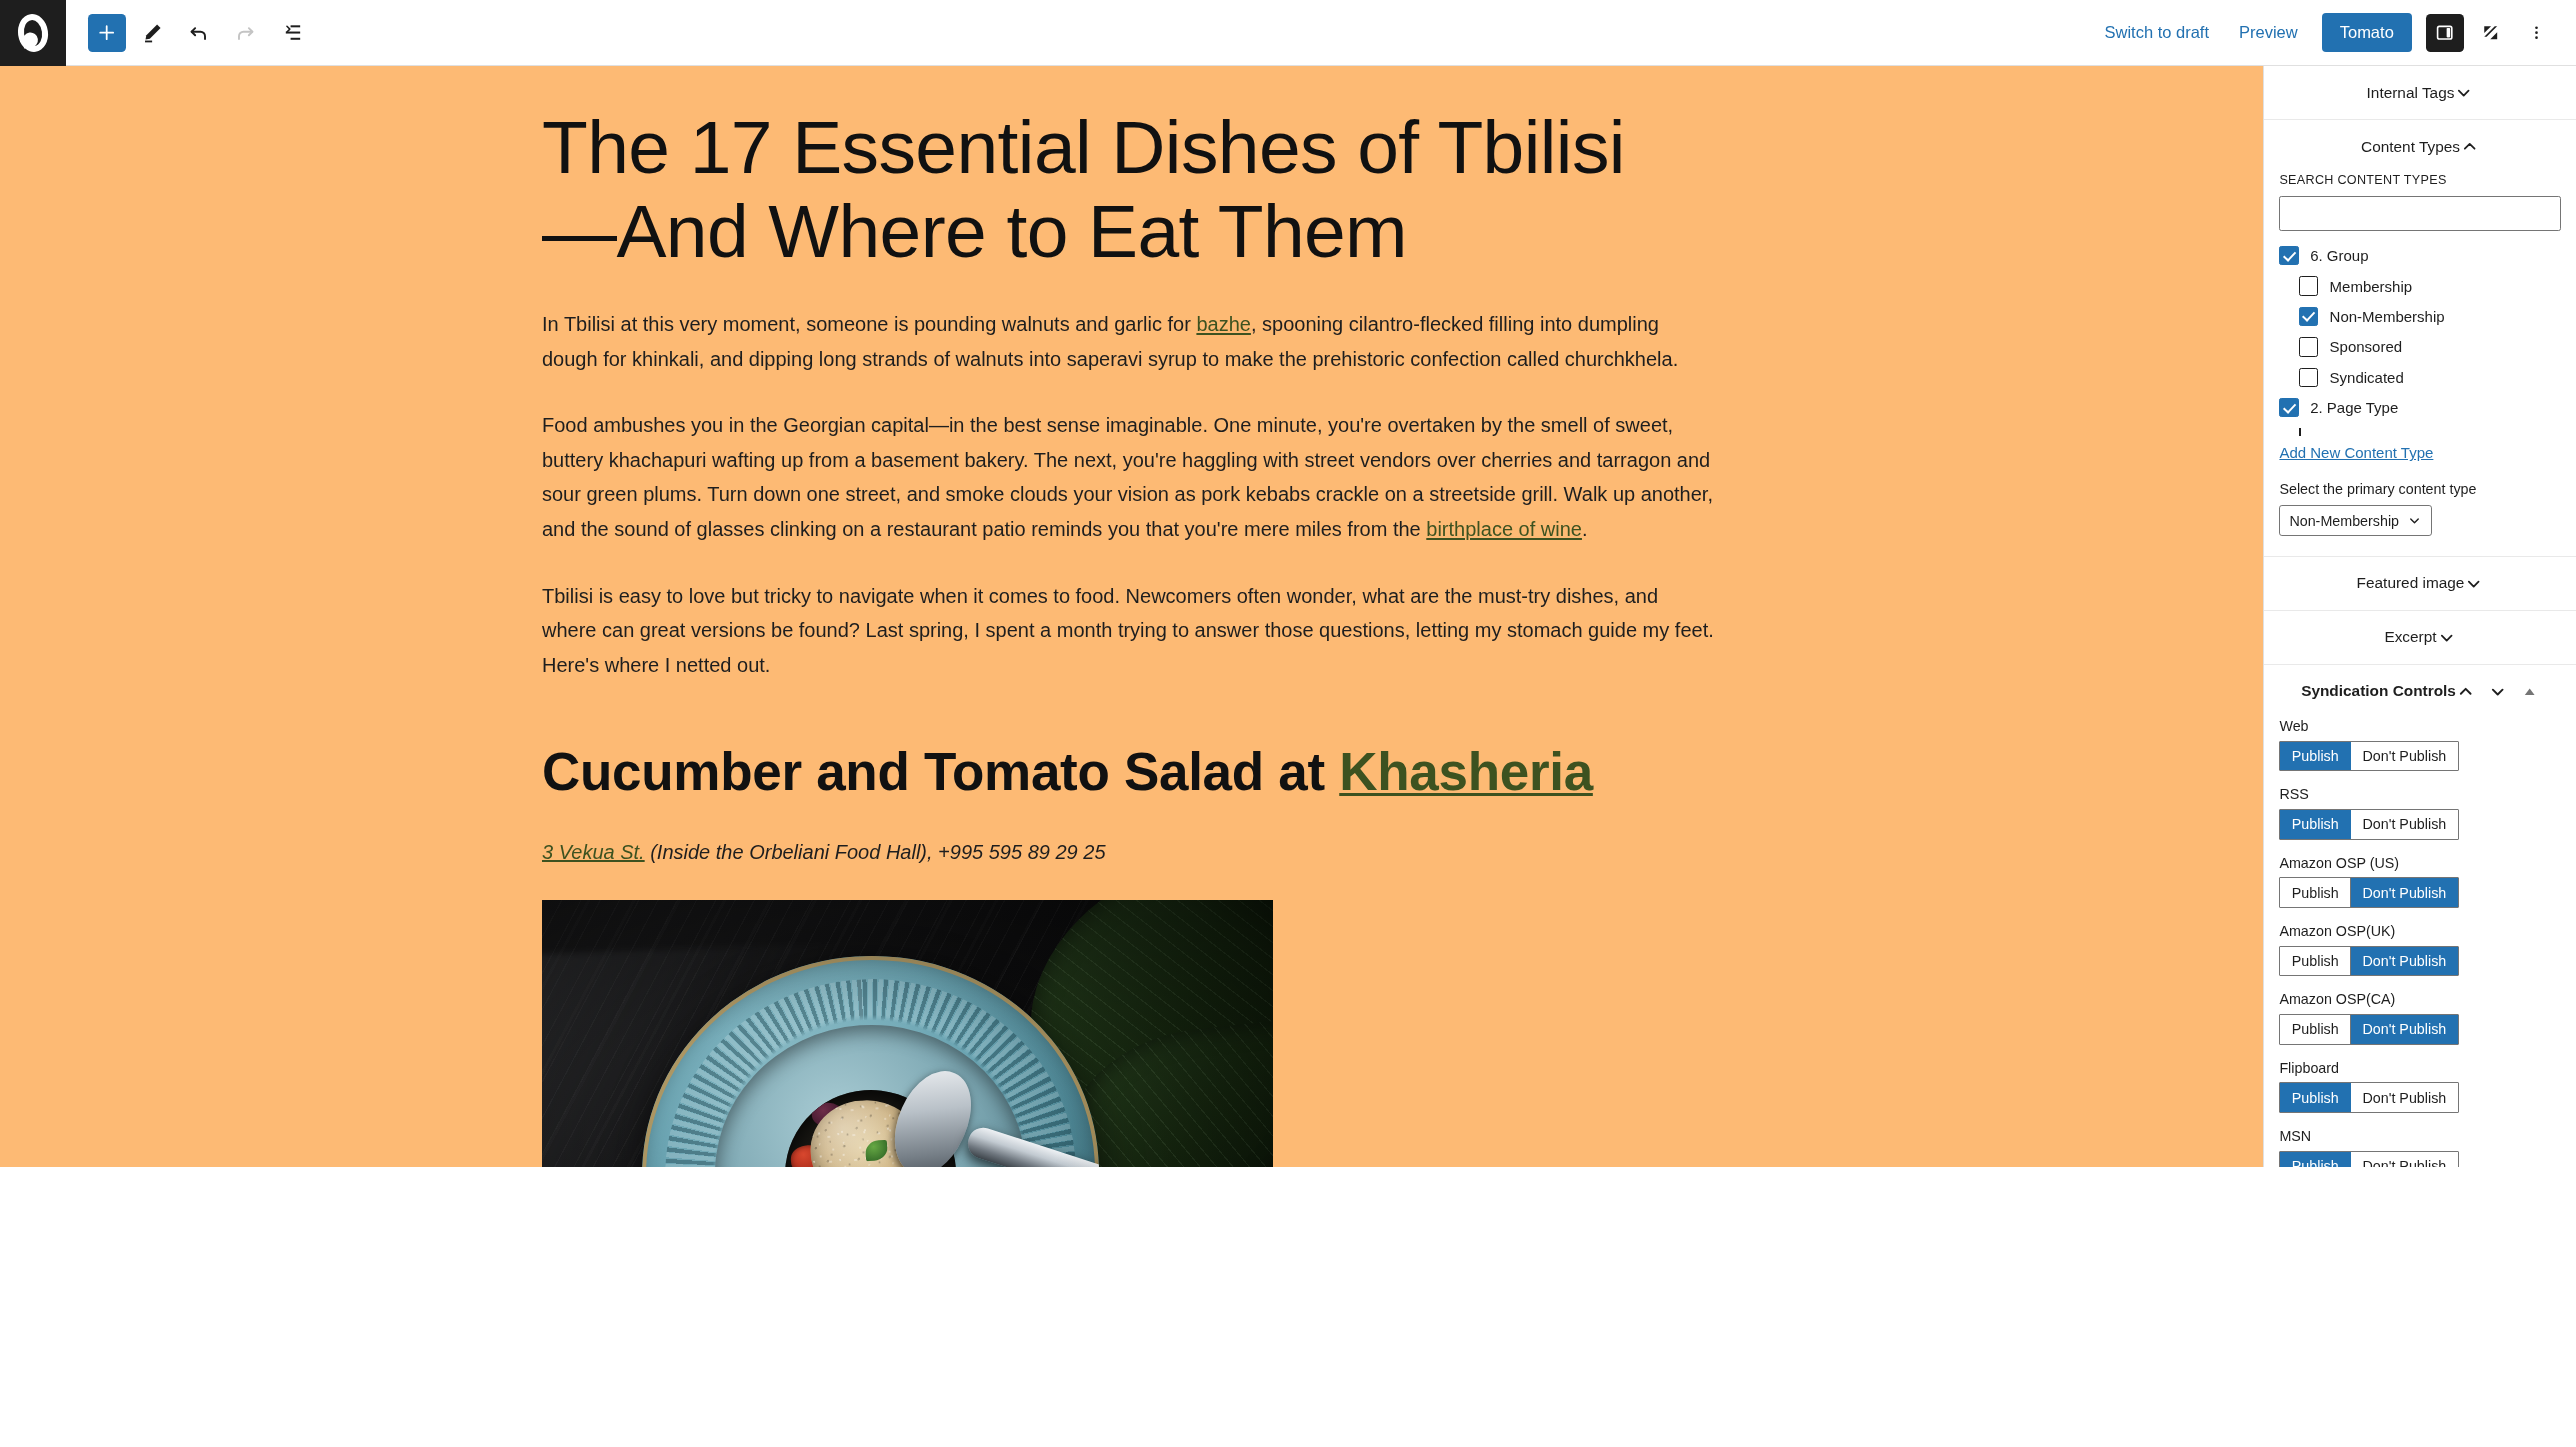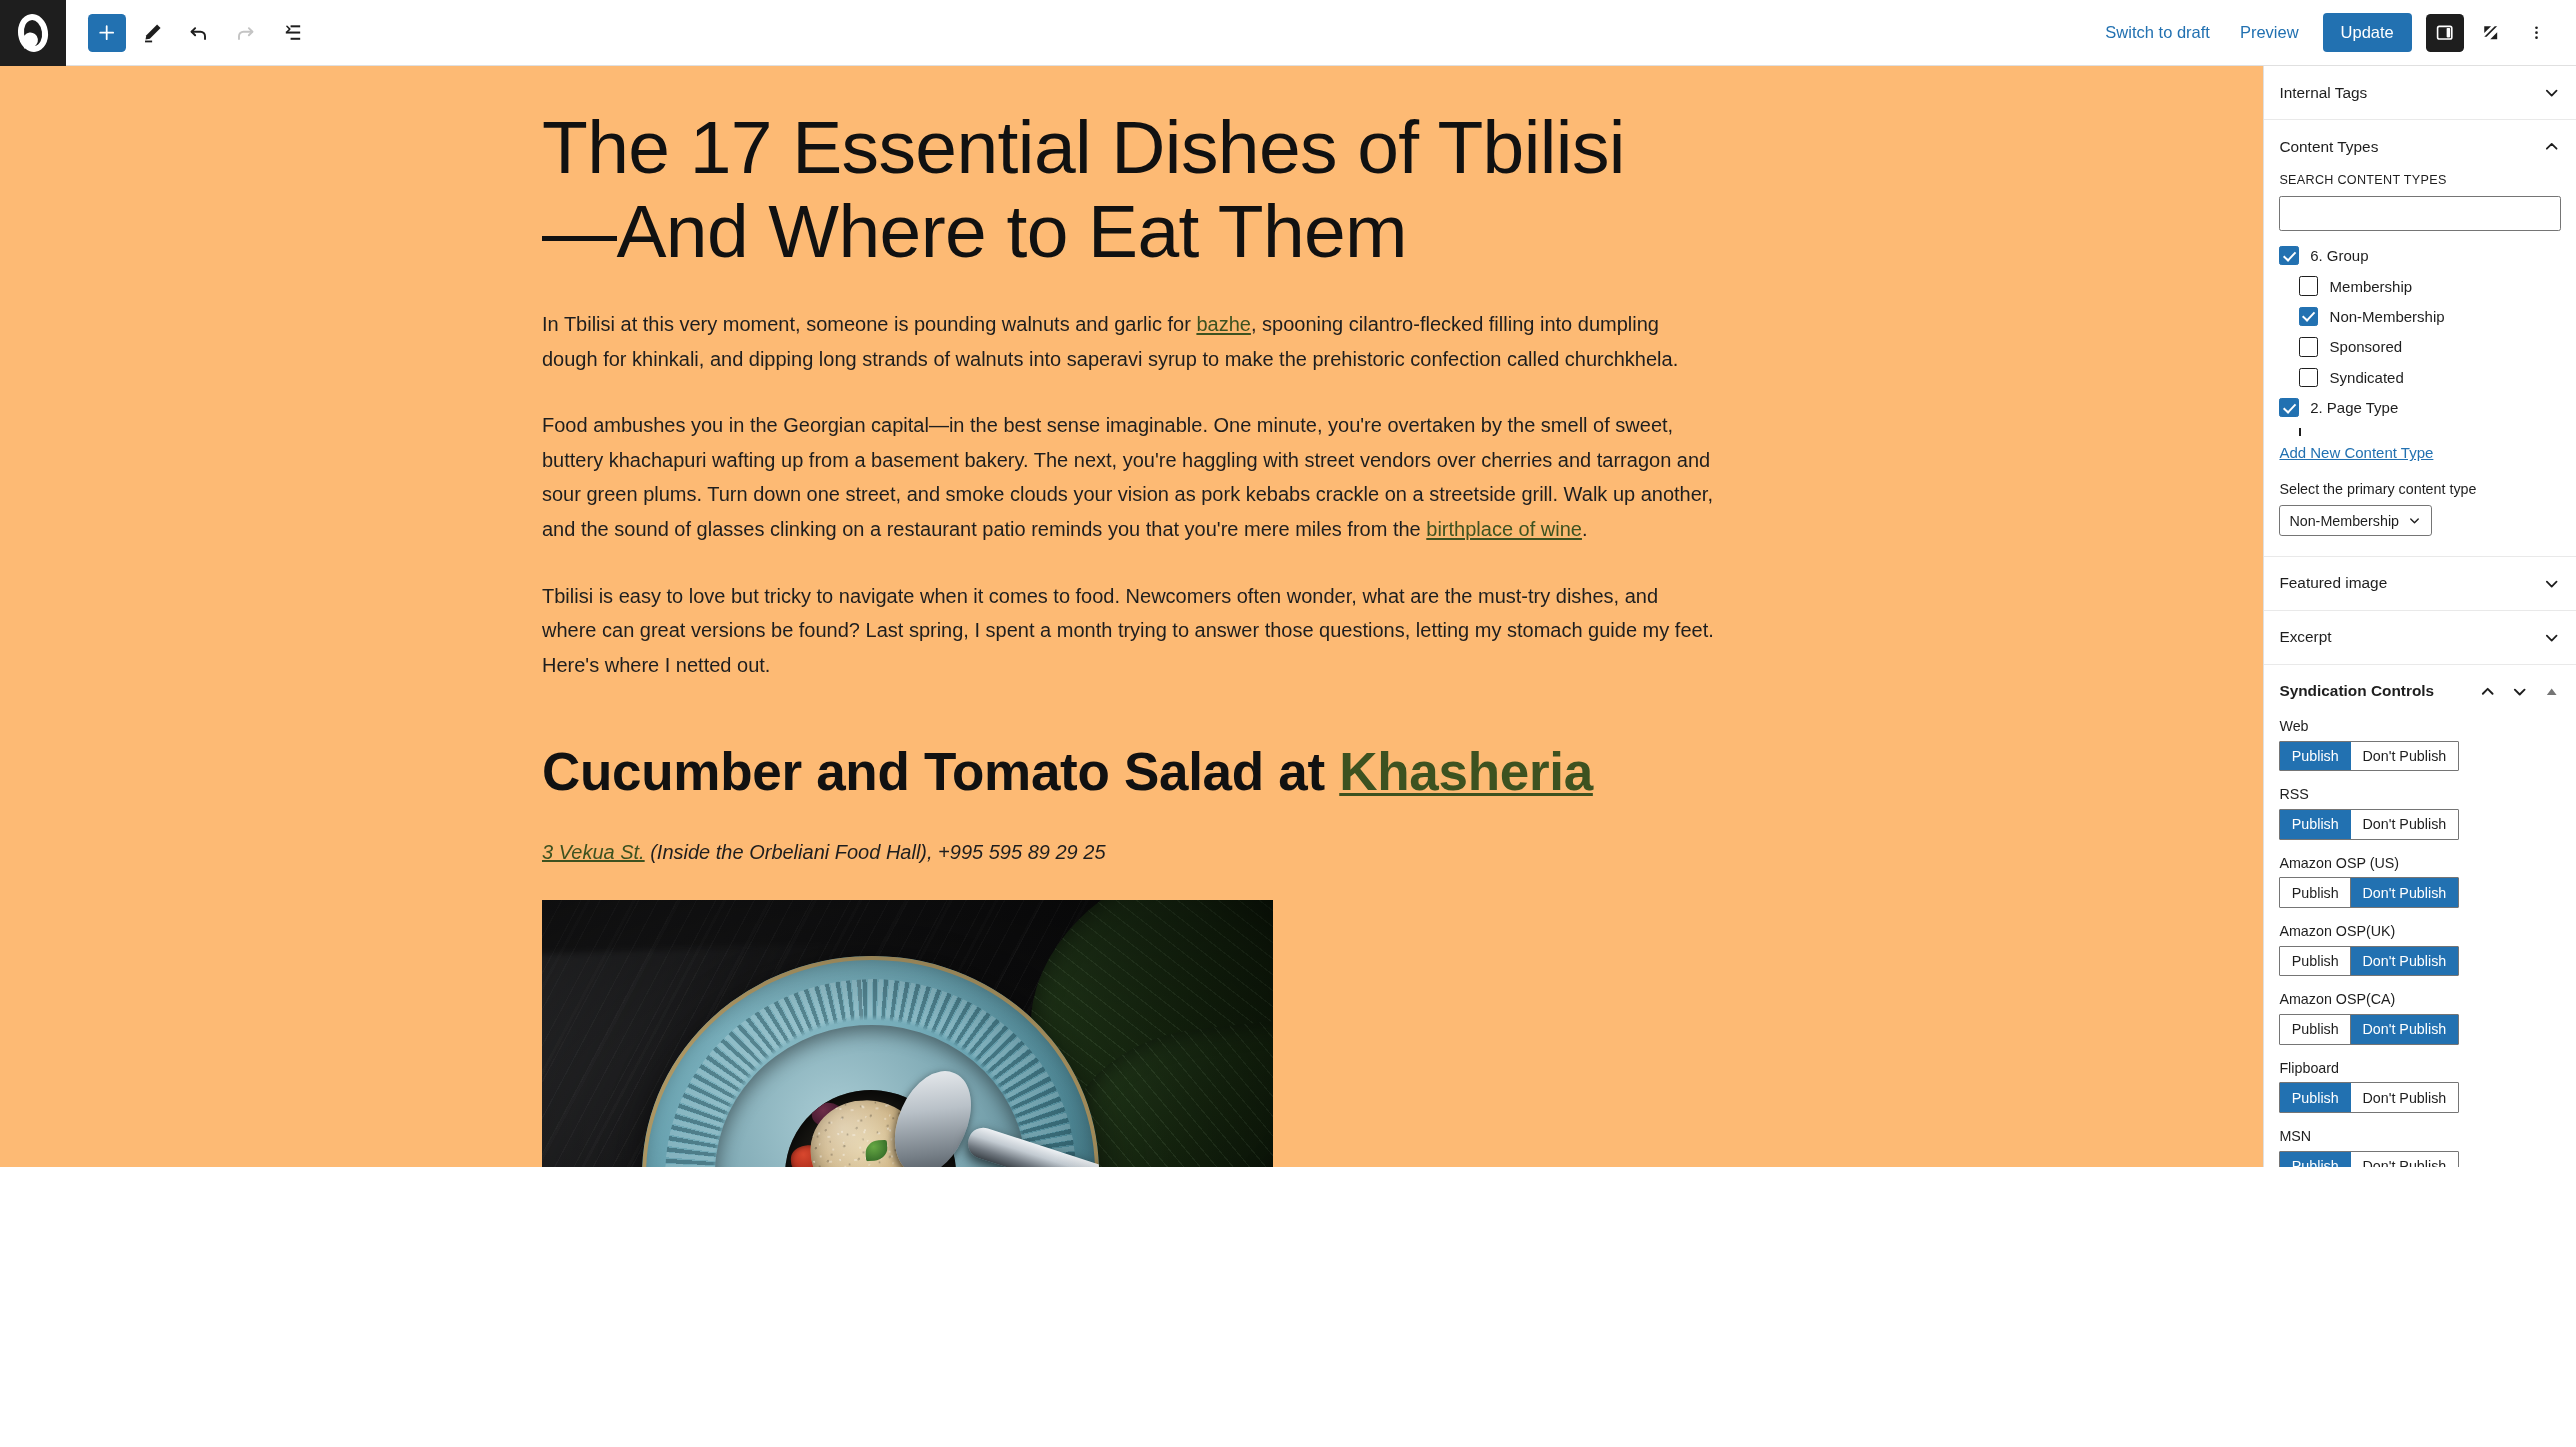--- a/index.html
+++ b/index.html
@@ -314,21 +314,21 @@
     height: 2.9px; background: #2271b1;
   }
   .sb-close {
     margin-left: auto; margin-right: 12.6px;
     width: 31px; height: 31px; border: none; background: none; cursor: pointer;
     display: flex; align-items: center; justify-content: center;
   }
 
   .sb-section { border-bottom: 1.7px solid #e9e9e9; }
   .sb-head {
-    display: flex; align-items: center; justify-content: space-between;
+    display: flex; align-items: center; justify-content: center;
     padding: 15px 15px 15px 15.4px;
     cursor: pointer; min-height: 53px;
   }
   .sb-head-title { font-size: 15.4px; color: #1e1e1e; font-weight: 400; }
   .sb-head-title.bold { font-weight: 700; line-height: 1.28; max-width: 160px; }
   .chev { width: 19.4px; height: 19.4px; flex: 0 0 19.4px; }
   .head-icons { display: flex; align-items: center; gap: 12.6px; }
 
   .sb-body { padding: 0 15px 19.4px 15.4px; }
 
@@ -439,21 +439,21 @@
           <path d="M6.2 5.5l3 3-3 3" stroke="#1e1e1e" stroke-width="1.6" fill="none" stroke-linecap="round" stroke-linejoin="round"></path>
         </svg>
       </button>
     </div>
 
     <div class="header-spacer"></div>
 
     <div class="header-right">
       <button class="hdr-link">Switch to draft</button>
       <button class="hdr-link">Preview</button>
-      <button class="update-btn">Update</button>
+      <button class="update-btn">Tomato</button>
 
       <button class="icon-btn-dark">
         <svg width="19.4" height="19.4" viewBox="0 0 24 24" aria-hidden="true">
           <rect x="3.2" y="4.2" width="17.6" height="15.6" rx="2.2" fill="none" stroke="#fff" stroke-width="2"></rect>
           <rect x="14.4" y="6.2" width="4.4" height="11.6" rx="1" fill="#fff"></rect>
         </svg>
       </button>
 
       <button class="icon-btn-plain">
         <svg width="19.4" height="19.4" viewBox="0 0 24 24" aria-hidden="true">

